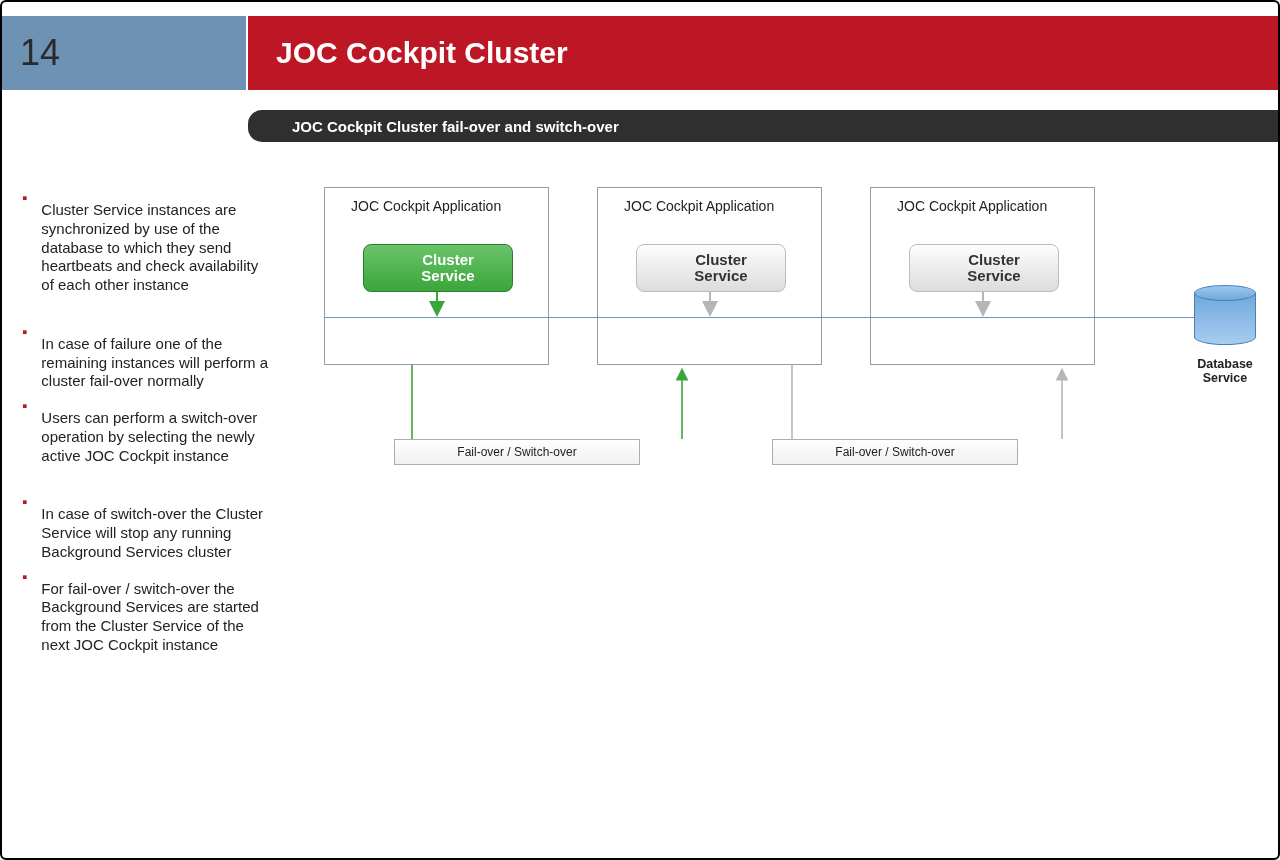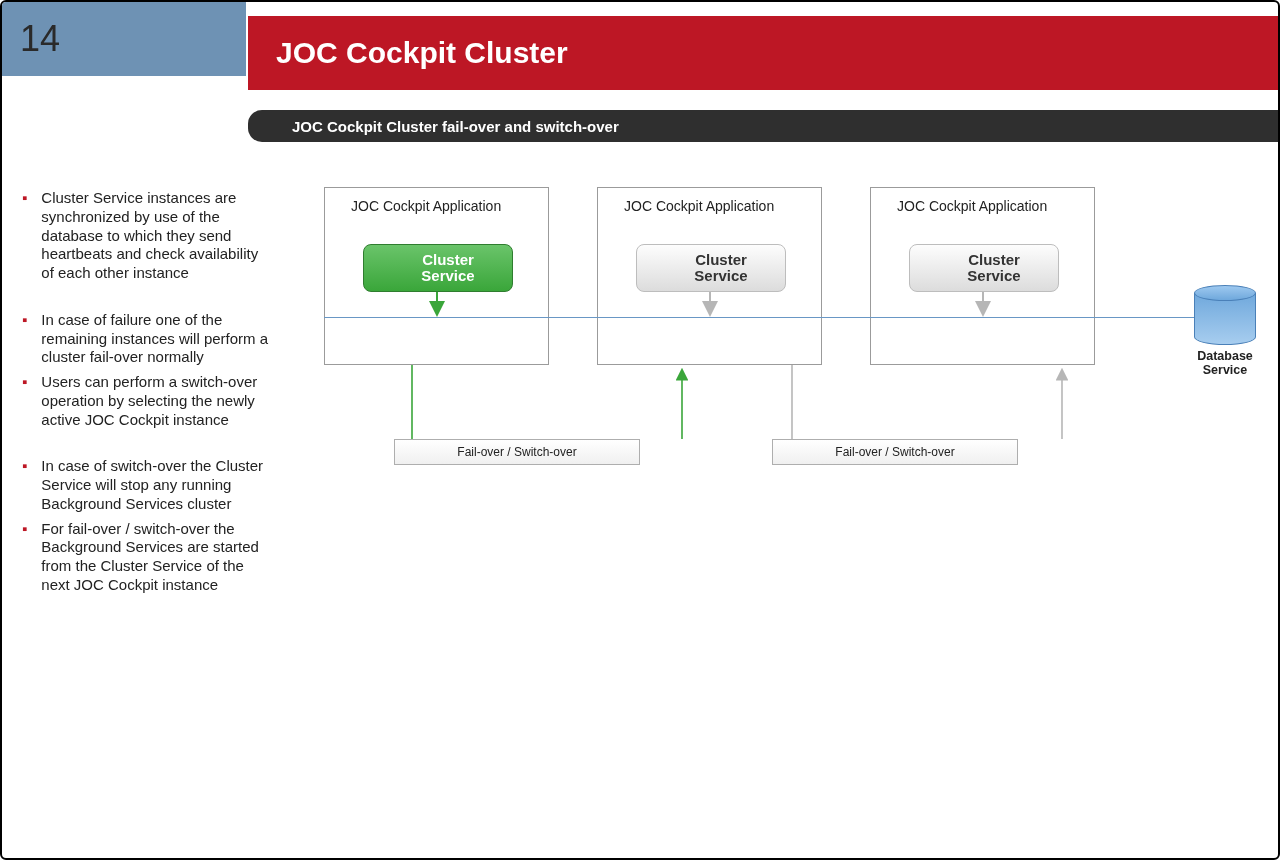--- a/index.html
+++ b/index.html
@@ -8,21 +8,21 @@
     width: 1280px;
     height: 860px;
     background: #fff;
     position: relative;
     overflow: hidden;
     border: 2px solid #000;
     border-radius: 6px;
   }
   .header-bar { position: relative; height: 68px; width: 100%; }
   .slide-number-box {
-    position: absolute; left: 0; top: 0; width: 244px; height: 74px;
+    position: absolute; left: 0; top: 14px; width: 244px; height: 74px;
     background: #6e92b4; display: flex; align-items: center; padding-left: 18px;
   }
   .slide-number { font-size: 36px; color: #2a2a2a; font-weight: 400; }
   .title-bar {
     position: absolute; left: 246px; top: 14px; right: 0; height: 74px;
     background: #bd1725; display: flex; align-items: center; padding-left: 28px;
   }
   .title-text { color: #fff; font-size: 30px; font-weight: 700; }
   .subtitle-bar {
     position: absolute; left: 246px; top: 108px; right: 0; height: 32px;
@@ -31,21 +31,21 @@
   }
   .subtitle-text { color: #fff; font-size: 15px; font-weight: 700; margin-left: 16px; }
   .content { position: absolute; top: 175px; left: 0; right: 0; bottom: 0; }
   .bullets {
     position: absolute; left: 20px; top: 12px; width: 248px;
     font-size: 15px; color: #222; line-height: 1.25;
   }
   .bullet-group { margin-bottom: 28px; }
   .bullet-row { display: flex; align-items: flex-start; margin-bottom: 6px; }
   .bullet-mark { color: #bd1725; font-weight: 900; margin-right: 14px; line-height: 1.25; }
-  .bullet-text { flex: 1; }
+  .bullet-text { flex: 1; margin-top: 12px; }
   .diagram { position: absolute; left: 300px; top: 0; right: 0; bottom: 0; }
   .app-box {
     position: absolute; width: 225px; height: 178px;
     border: 1px solid #9b9b9b; background: #fff; padding: 10px 12px;
   }
   .app-label { font-size: 14px; color: #222; margin-left: 14px; }
   .cluster-box {
     position: absolute; left: 38px; top: 56px; width: 150px; height: 48px;
     border-radius: 8px; text-align: center; font-size: 15px; font-weight: 700;
     display: flex; flex-direction: column; align-items: center; justify-content: center;
@@ -56,21 +56,21 @@
     color: #fff; border: 1.5px solid #2f7d2f;
     background: linear-gradient(#6ac46a, #3aa63a);
   }
   .cluster-inactive {
     color: #333; border: 1.5px solid #bdbdbd;
     background: linear-gradient(#fdfdfd, #dcdcdc);
   }
   .db-cyl { position: absolute; right: 22px; top: 108px; width: 62px; text-align: center; }
   .db-top { width: 62px; height: 16px; border-radius: 50%; background: linear-gradient(#9ec9f0, #6fa8dc); border: 1px solid #4a80b8; position: relative; z-index: 2; }
   .db-body { width: 62px; height: 52px; margin-top: -8px; background: linear-gradient(#6fa8dc, #a7cdef); border: 1px solid #4a80b8; border-top: none; border-radius: 0 0 31px 31px / 0 0 8px 8px; }
-  .db-label { font-size: 12.5px; font-weight: 700; color: #222; margin-top: 4px; line-height: 1.15; }
+  .db-label { font-size: 12.5px; font-weight: 700; color: #222; margin-top: 12px; line-height: 1.15; }
   .h-line { position: absolute; height: 0; border-top: 1.5px solid #6997c5; }
   .fo-box {
     position: absolute; width: 246px; height: 26px;
     border: 1px solid #aeaeae; background: linear-gradient(#fff,#f0f0f0);
     display: flex; align-items: center; justify-content: center;
     font-size: 12px; color: #222;
   }
   svg.overlay { position: absolute; left: 0; top: 0; pointer-events: none; }
 </style>
 </head>

